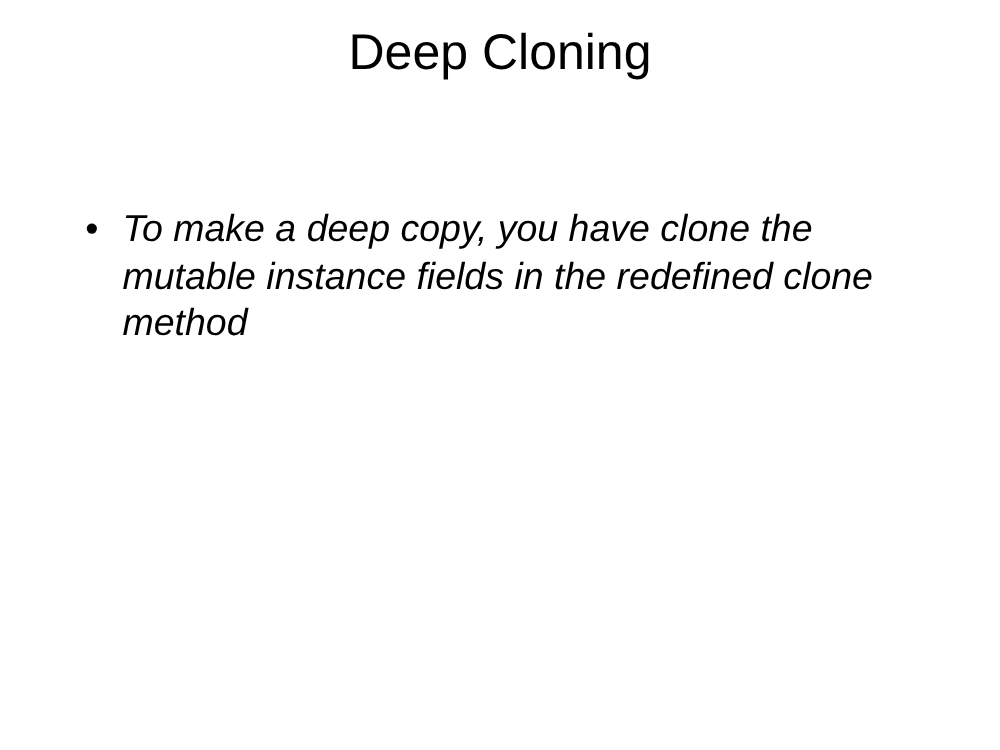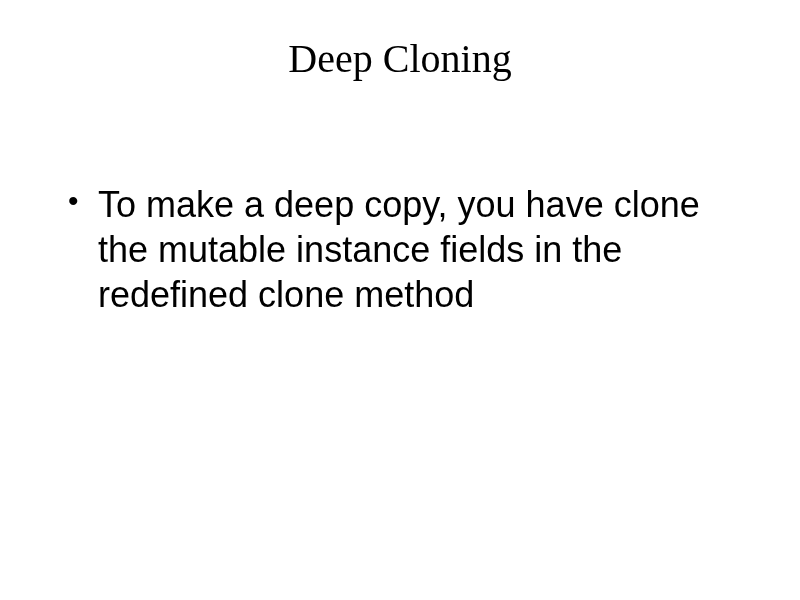--- a/index.html
+++ b/index.html
@@ -19,35 +19,35 @@
       width: 100%;
       height: 100%;
       padding: 20px 50px 40px 50px;
       display: flex;
       flex-direction: column;
     }
     .title {
       text-align: center;
       font-size: 40px;
       font-weight: normal;
-      margin-top: 15px;
+      margin-top: 0;
       margin-bottom: 100px;
-      font-family: Liberation Serif, serif;
     }
     .content {
       padding-left: 30px;
     }
     ul {
       list-style: none;
     }
     li {
       position: relative;
-      font-size: 36px;
+      font-size: 30px;
       line-height: 1.25;
       padding-left: 18px;
+      font-style: italic;
     }
     li::before {
       content: "•";
       position: absolute;
       left: -12px;
       top: 0;
       font-size: 30px;
     }
   </style>
 </head>

